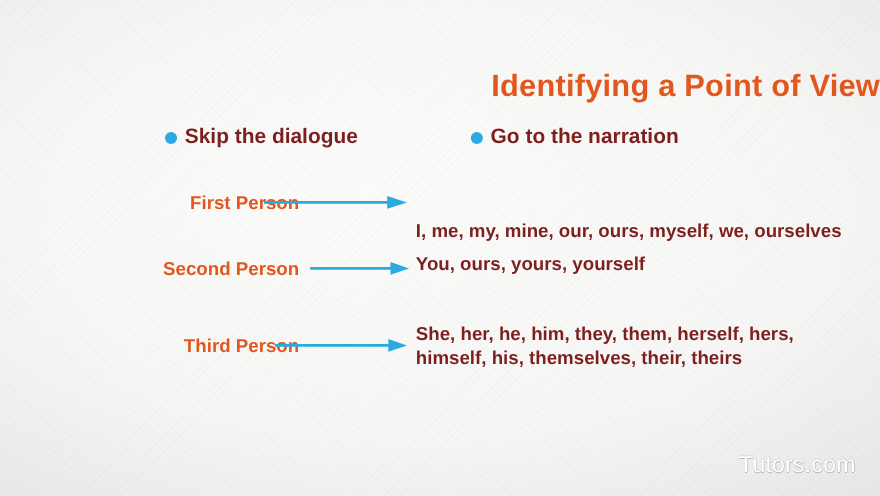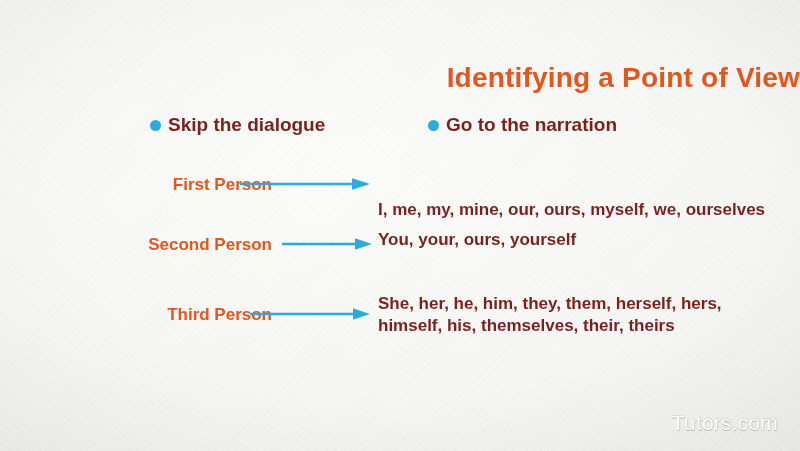--- a/index.html
+++ b/index.html
@@ -205,21 +205,21 @@
     <div class="row row-2">
       <div class="label-wrap">
         <div class="person-label">Second Person</div>
       </div>
       <div class="arrow">
         <svg viewBox="0 0 90 14" preserveAspectRatio="none">
           <line x1="0" y1="7" x2="78" y2="7" stroke="#29abe2" stroke-width="2.6"></line>
           <polygon points="73,1.2 90,7 73,12.8" fill="#29abe2"></polygon>
         </svg>
       </div>
-      <div class="pronouns">You, your, ours, yourself</div>
+      <div class="pronouns">You, ours, yours, yourself</div>
     </div>
 
     <div class="row row-3">
       <div class="label-wrap">
         <div class="person-label">Third Person</div>
       </div>
       <div class="arrow">
         <svg viewBox="0 0 120 14" preserveAspectRatio="none">
           <line x1="0" y1="7" x2="108" y2="7" stroke="#29abe2" stroke-width="2.6"></line>
           <polygon points="103,1.2 120,7 103,12.8" fill="#29abe2"></polygon>

